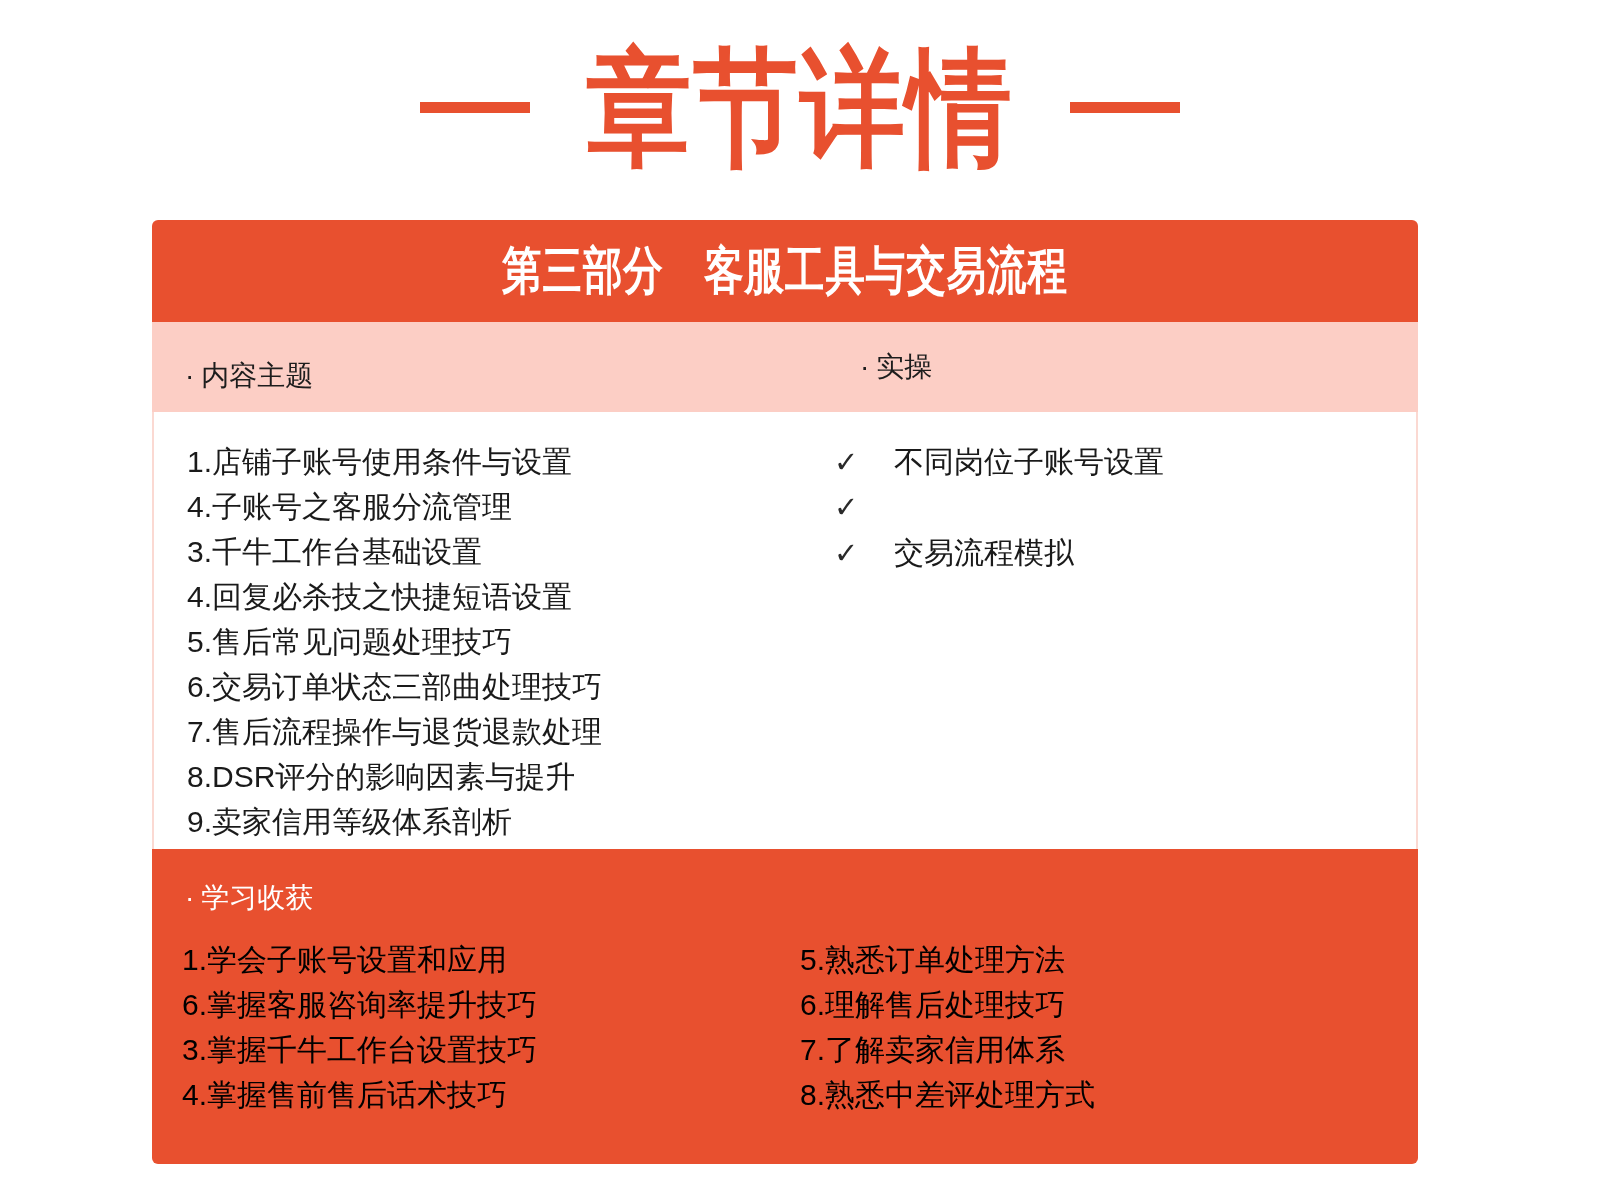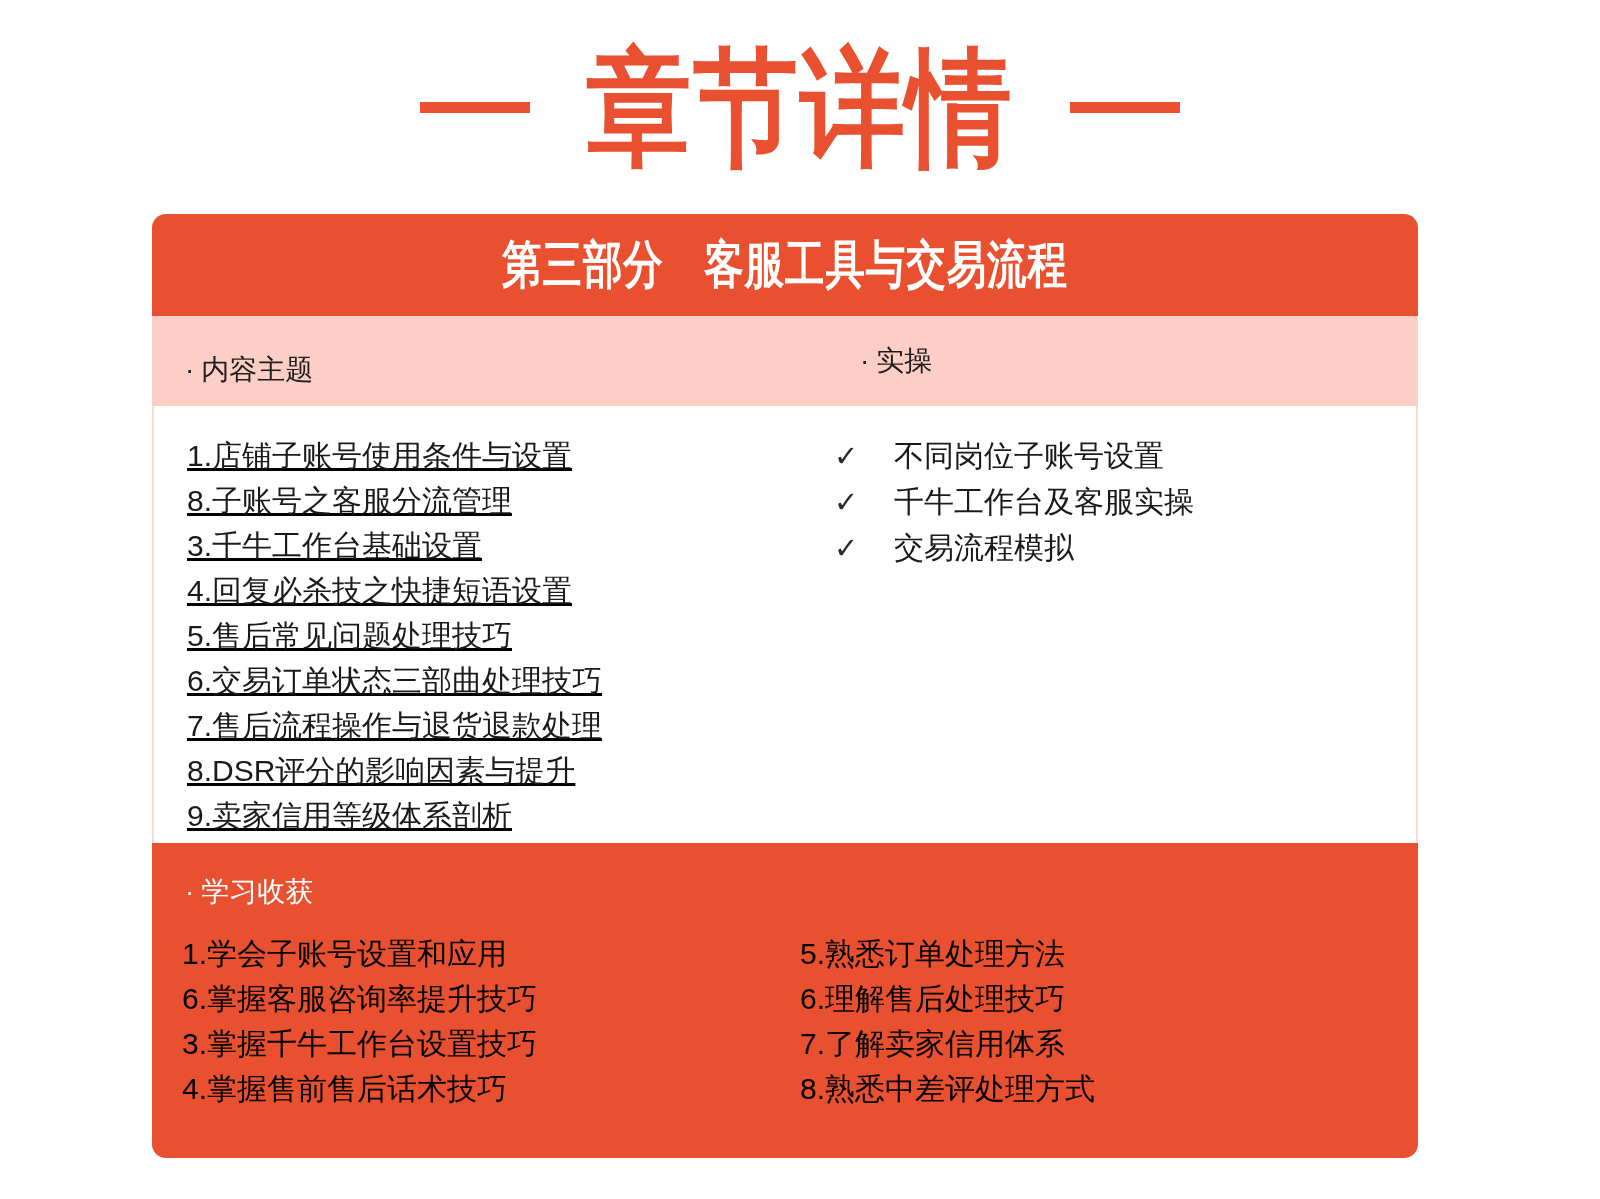--- a/index.html
+++ b/index.html
@@ -48,24 +48,24 @@
     line-height: 1.05;
     transform: scaleY(1.18) scaleX(0.97);
     transform-origin: center center;
     white-space: nowrap;
   }
 
   
   .card {
     position: absolute;
     left: 152px;
-    top: 214px;
+    top: 220px;
     width: 1266px;
     height: 944px;
-    border-radius: 14px;
+    border-radius: 6px;
     overflow: hidden;
     background: #ffffff;
   }
 
   
   .card-header {
     height: 102px;
     background: #E8502F;
     display: flex;
     align-items: center;
@@ -110,21 +110,20 @@
     position: relative;
     border-left: 2px solid #FBD9D2;
     border-right: 2px solid #FBD9D2;
   }
 
   .body-col-left {
     position: absolute;
     left: 33px;
     top: 27px;
     width: 640px;
-    text-decoration: underline;
   }
 
   .body-col-right {
     position: absolute;
     left: 680px;
     top: 27px;
     width: 540px;
   }
 
   .topic-item {
@@ -210,38 +209,37 @@
       </div>
       <div class="subheader-cell right">
         <span class="bullet-dot">·</span><span>实操</span>
       </div>
     </div>
 
     <div class="card-body">
 
       <div class="body-col-left">
         <div class="topic-item">1.店铺子账号使用条件与设置</div>
-        <div class="topic-item">8.子账号之客服分流管理</div>
+        <div class="topic-item">4.子账号之客服分流管理</div>
         <div class="topic-item">3.千牛工作台基础设置</div>
         <div class="topic-item">4.回复必杀技之快捷短语设置</div>
         <div class="topic-item">5.售后常见问题处理技巧</div>
         <div class="topic-item">6.交易订单状态三部曲处理技巧</div>
         <div class="topic-item">7.售后流程操作与退货退款处理</div>
         <div class="topic-item">8.DSR评分的影响因素与提升</div>
         <div class="topic-item">9.卖家信用等级体系剖析</div>
       </div>
 
       <div class="body-col-right">
         <div class="practice-item">
           <span class="check-mark">✓</span>
           <span class="practice-label">不同岗位子账号设置</span>
         </div>
         <div class="practice-item">
           <span class="check-mark">✓</span>
-          <span class="practice-label">千牛工作台及客服实操</span>
         </div>
         <div class="practice-item">
           <span class="check-mark">✓</span>
           <span class="practice-label">交易流程模拟</span>
         </div>
       </div>
 
     </div>
 
     <div class="card-footer">

